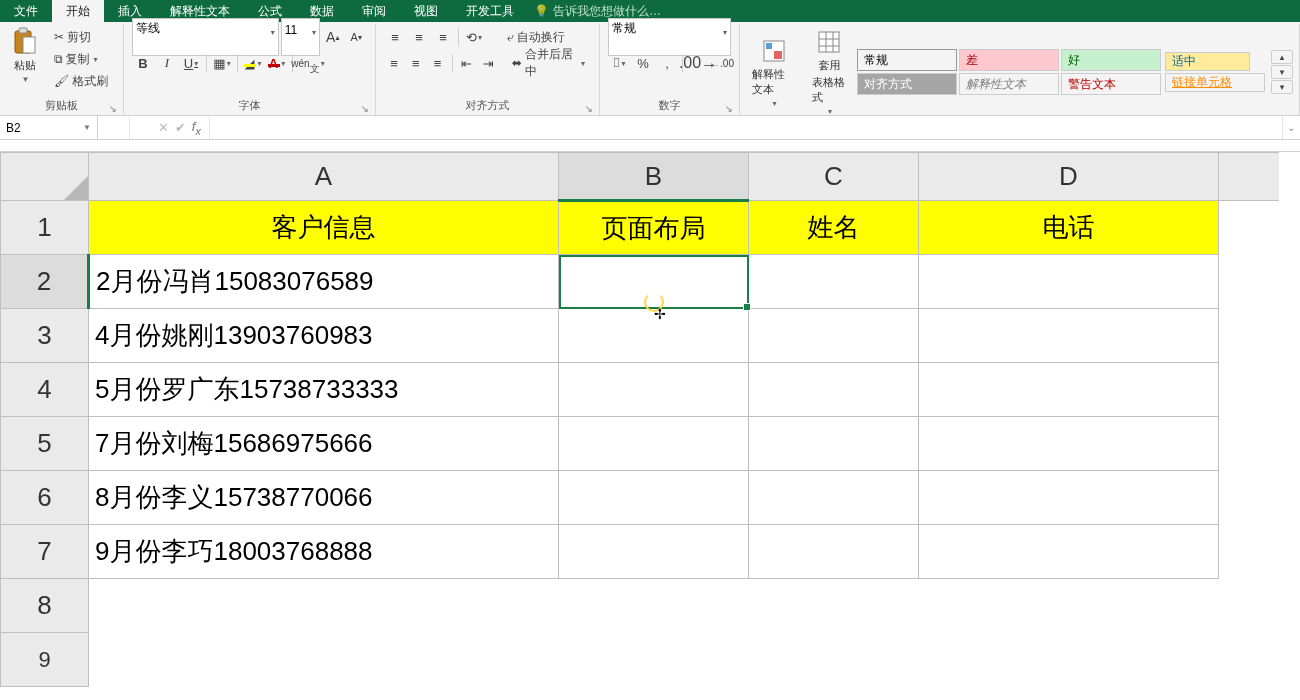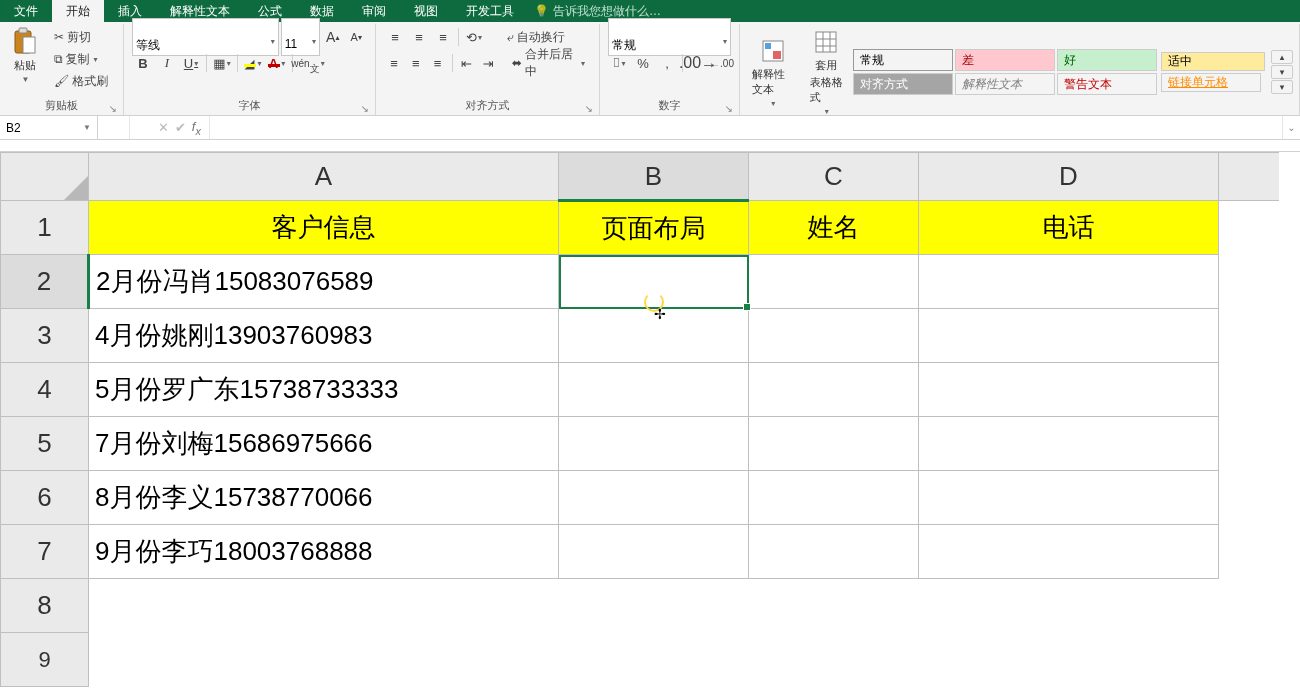--- a/index.html
+++ b/index.html
@@ -18,21 +18,21 @@
 .group-body { display: flex; align-items: flex-start; gap: 4px; flex: 1; }
 .group-label { text-align: center; font-size: 11px; color: #555; padding: 1px 0 2px 0; position: relative; }
 .group-label .launcher { position: absolute; right: 0; bottom: 1px; font-size: 10px; color: #888; cursor: pointer; }
 
 .big-btn { display: flex; flex-direction: column; align-items: center; gap: 2px; padding: 2px 6px; cursor: pointer; font-size: 11px; color: #333; }
 .big-btn .ico { width: 26px; height: 28px; display: flex; align-items: center; justify-content: center; }
 .mini-row { display: flex; align-items: center; gap: 2px; height: 22px; padding: 0 2px; }
 .mini-btn { width: 22px; height: 20px; display: flex; align-items: center; justify-content: center; cursor: pointer; font-size: 13px; color: #444; border-radius: 2px; }
 .sep { width: 1px; height: 18px; background: #d0d0d0; margin: 0 2px; }
 .dd { font-size: 8px; color: #666; margin-left: 1px; }
-.sel { border: 1px solid #c7c7c7; background: #fff; height: 36px; font-size: 12px; padding: 18px 3px; display: flex; align-items: flex-start; justify-content: space-between; }
+.sel { border: 1px solid #c7c7c7; background: #fff; height: 36px; font-size: 12px; padding: 18px 3px; display: flex; align-items: flex-end; justify-content: space-between; }
 .txt-btn { padding: 0 6px; font-size: 12px; display: flex; align-items: center; gap: 3px; cursor: pointer; height: 22px; color: #444; }
 
 .styles-gallery { display: grid; grid-template-columns: repeat(3, 100px); grid-auto-rows: 22px; gap: 2px; }
 .style-cell { border: 1px solid #ccc; display: flex; align-items: center; padding: 0 6px; font-size: 12px; }
 .style-cell.sel-c { border: 1px solid #999; }
 
 
 .fbar { display: flex; align-items: center; border-bottom: 1px solid #d0d0d0; height: 24px; background: #fff; position: relative; gap: 20px; }
 .namebox { width: 98px; border-right: 1px solid #d0d0d0; padding: 0 6px; font-size: 12px; display: flex; align-items: center; justify-content: space-between; height: 100%; }
 .namebox .dd2 { font-size: 8px; color: #777; }
@@ -258,21 +258,21 @@
       </div>
       <div class="styles-gallery">
         <div class="style-cell sel-c">常规</div>
         <div class="style-cell" style="background:#ffc7ce;color:#9c0006">差</div>
         <div class="style-cell" style="background:#c6efce;color:#006100">好</div>
         <div class="style-cell" style="background:#a5a5a5;color:#fff">对齐方式</div>
         <div class="style-cell" style="color:#7f7f7f;font-style:italic">解释性文本</div>
         <div class="style-cell" style="color:#c00000">警告文本</div>
       </div>
       <div style="display:flex;flex-direction:column;gap:2px">
-        <div class="style-cell" style="width:104px;background:#ffeb9c;color:#000000">适中</div>
+        <div class="style-cell" style="width:85px;background:#ffeb9c;color:#0369a1">适中</div>
         <div class="style-cell" style="width:100px;color:#ff8c00;text-decoration:underline">链接单元格</div>
       </div>
       <div style="display:flex;flex-direction:column;gap:1px;margin-left:2px">
         <div class="mini-btn" style="height:14px;font-size:9px;border:1px solid #ccc">▴</div>
         <div class="mini-btn" style="height:14px;font-size:9px;border:1px solid #ccc">▾</div>
         <div class="mini-btn" style="height:14px;font-size:9px;border:1px solid #ccc">▾</div>
       </div>
     </div>
     <div class="group-label">
       <span>样式</span>

